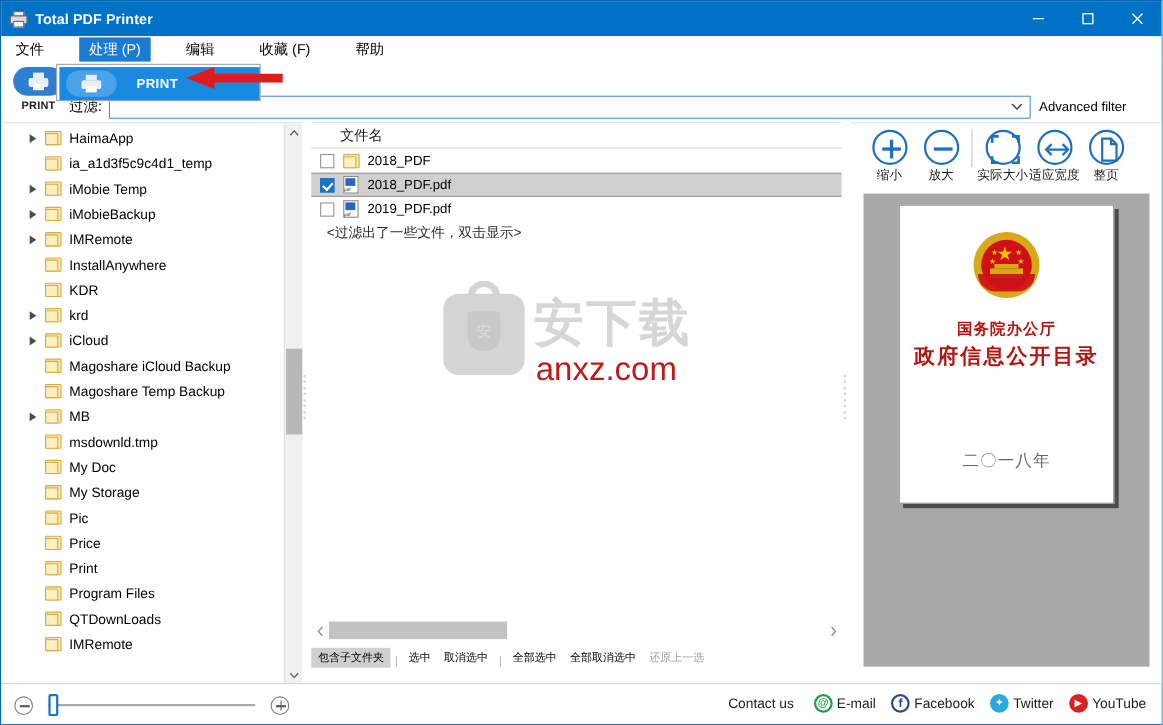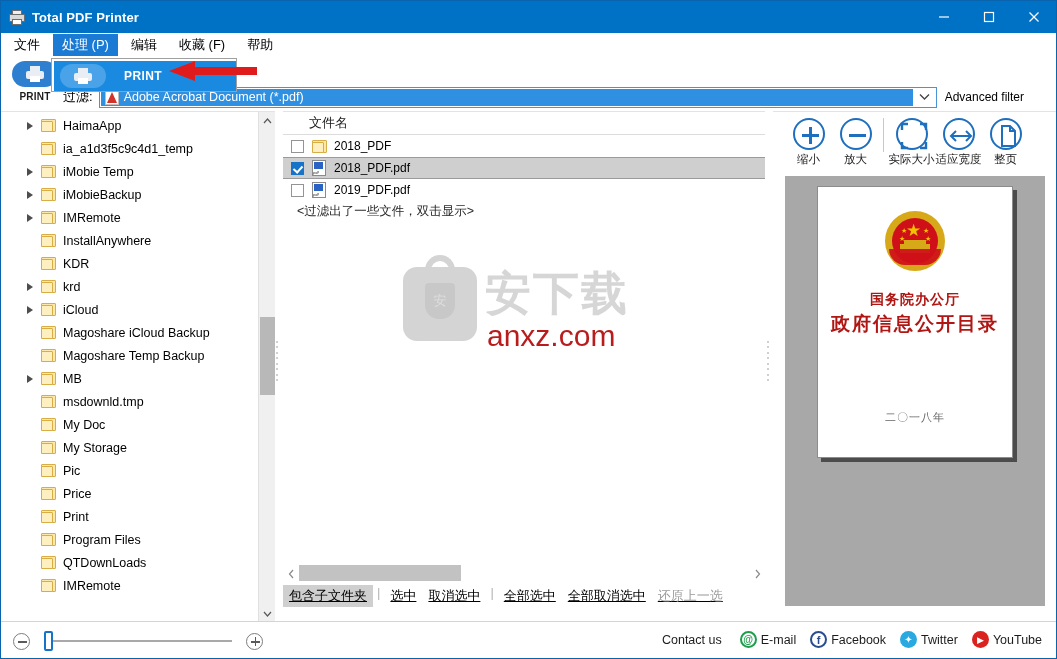--- a/index.html
+++ b/index.html
@@ -52,20 +52,21 @@
     width: 45px; height: 32px; display: flex; align-items: center;
     justify-content: center; color: #ffffff; font-size: 14px;
   }
   .win-btn svg { display:block; }
 
   
   .menubar {
     position: absolute; left: 0; top: 32px; width: 1055px; height: 24px;
     background: #ffffff; display: flex; align-items: center;
     border-bottom: 1px solid #ffffff;
+    gap: 19px;
   }
   .menu-item {
     padding: 3px 9px; font-size: 13px; color: #000000; margin-left: 4px;
     line-height: 16px; white-space: nowrap;
   }
   .menu-item.active { background: #1a7ad4; color: #ffffff; }
 
   
   .toolbar {
     position: absolute; left: 0; top: 56px; width: 1055px; height: 54px;
@@ -289,21 +290,21 @@
     width: 16px; height: 19px; display: flex; align-items: center;
     justify-content: center; color: #8a8a8a; font-size: 11px; flex: none;
   }
   .hscroll .htrack { flex: 1; height: 19px; position: relative; }
   .hscroll .hthumb {
     position: absolute; left: 0; top: 1px; height: 16px; width: 162px;
     background: #c2c2c2;
   }
   .list-actions {
     position: absolute; left: 0; bottom: 14px; width: 482px; height: 22px;
-    display: flex; align-items: flex-start; font-size: 13px; color: #000; text-decoration: underline;
+    display: flex; align-items: flex-end; font-size: 10px; color: #000;
   }
   .act { padding: 2px 6px; white-space: nowrap; }
   .act.on { background: #cfcfcf; }
   .act.dim { color: #9b9b9b; }
   .sep { color: #b5b5b5; margin: 0 4px; }
 
   
   .preview-panel {
     position: absolute; left: 772px; top: 0; width: 283px; height: 510px;
     background: #ffffff; border-top: 1px solid #e3e3e3;
@@ -367,21 +368,21 @@
     color: #b01613; font-size: 14px; font-weight: bold; letter-spacing: 1px;
     font-family: "DejaVu Sans", sans-serif;
   }
   .doc-t2 {
     position: absolute; left: 0; right: 0; top: 124px; text-align: center;
     color: #b01613; font-size: 19px; font-weight: bold; letter-spacing: 2px;
     font-family: "DejaVu Sans", sans-serif;
   }
   .doc-t3 {
     position: absolute; left: 0; right: 0; top: 223px; text-align: center;
-    color: #666; font-size: 11px; letter-spacing: 1px;
+    color: #666; font-size: 15px; letter-spacing: 1px;
   }
 
   
   .statusbar {
     position: absolute; left: 0; bottom: 0; width: 1055px; height: 37px;
     background: #ffffff; border-top: 1px solid #d4d4d4;
   }
   .zoom-slider {
     position: absolute; left: 12px; top: 8px; width: 250px; height: 22px;
     display: flex; align-items: center;
@@ -467,27 +468,20 @@
           </div>
       </div>
       <div class="lbl">PRINT</div>
     </div>
     <div class="ghost-label">收藏</div>
   </div>
 
   <div class="filter-row">
     <div class="filter-label">过滤:</div>
     <div class="filter-combo">
-      <div class="sel">
-        <div class="pdf-ico">
-          <div class="sheet"></div>
-            <div class="tri"></div>
-        </div>
-        <div class="sel-text">Adobe Acrobat Document (*.pdf)</div>
-      </div>
       <div class="arrow">
         <svg width="11" height="8">
             <polyline points="1,1.5 5.5,6 10,1.5" fill="none" stroke="#444" stroke-width="1.3"></polyline>
           </svg>
       </div>
     </div>
     <div class="adv-filter">Advanced filter</div>
   </div>
 
   <div class="popup">

